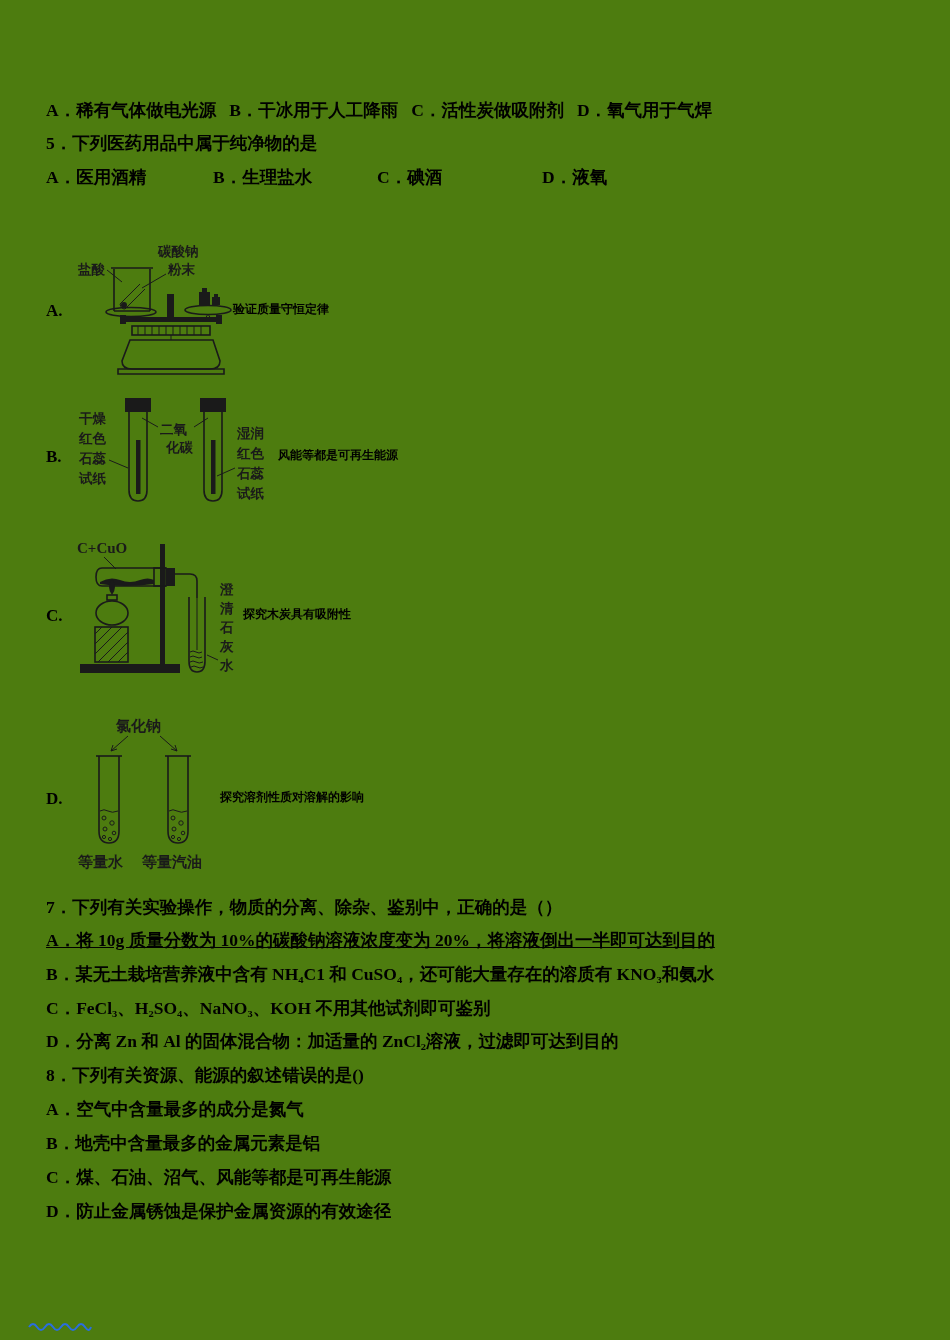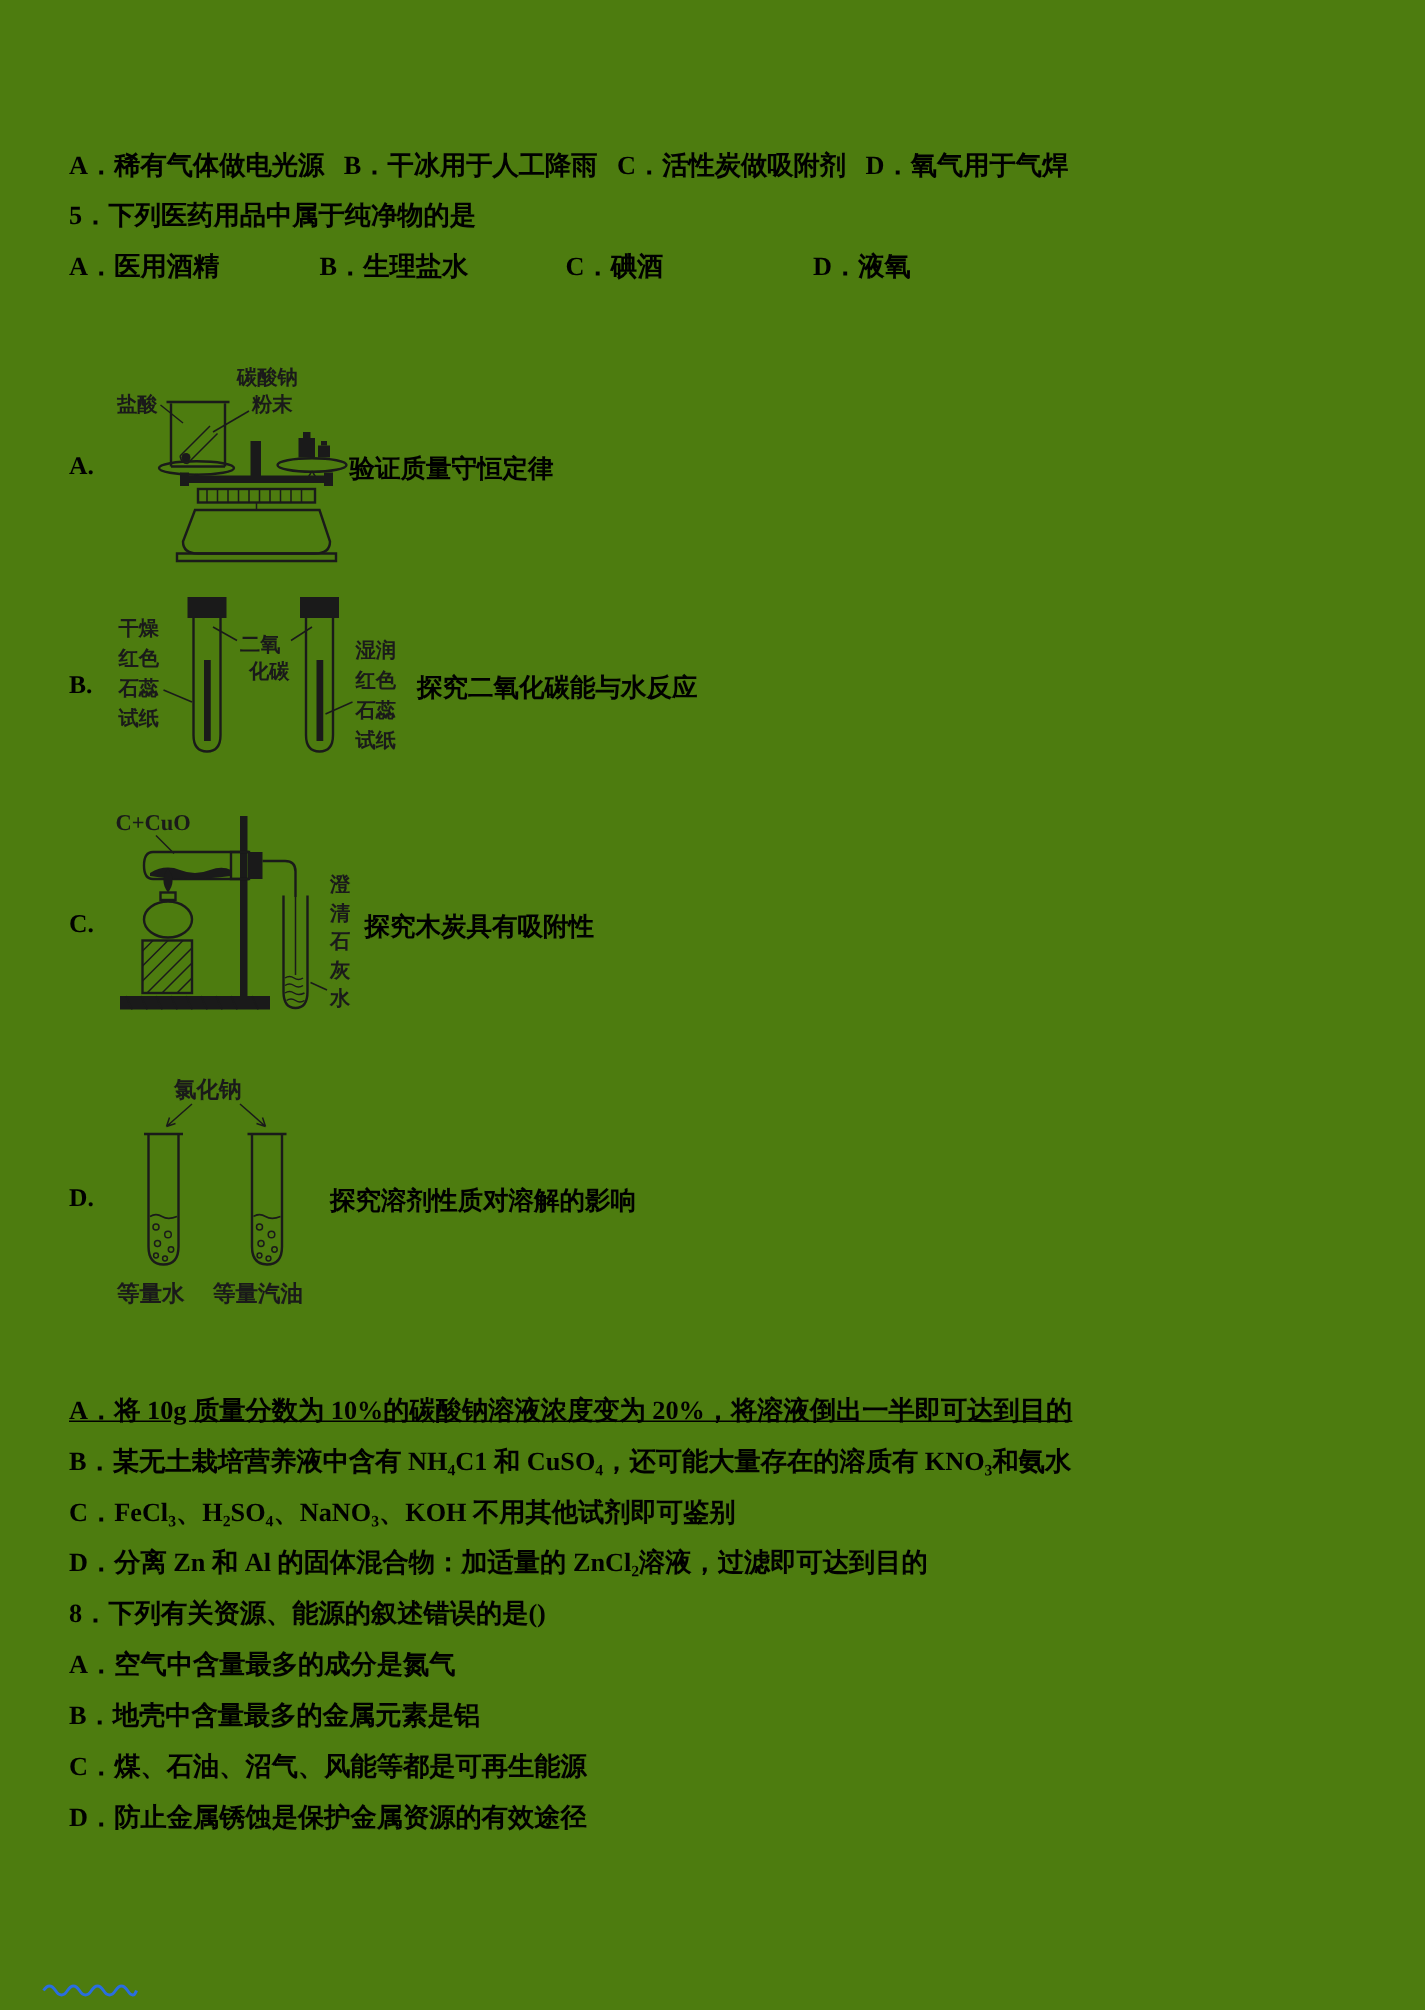--- a/index.html
+++ b/index.html
@@ -10,21 +10,21 @@
     background: #4d7c0f;
     color: #000000;
     font-family: "Liberation Serif", "DejaVu Serif", serif;
     font-weight: bold;
     overflow: hidden;
   }
   .abs { position: absolute; white-space: nowrap; }
   .line { font-size: 17.5px; line-height: 1.1; }
   .optrow { display: flex; gap: 13px; }
   .letter { font-size: 17px; }
-  .caption { font-size: 17px; }
+  .caption { font-size: 12px; }
   svg text {
     font-family: "Liberation Serif", "DejaVu Serif", serif;
     font-weight: bold;
     fill: #1a1a1a;
   }
   .diag-label { font-size: 13.5px; }
   .diag-label-lg { font-size: 15px; }
   .ink { stroke: #1a1a1a; fill: none; stroke-width: 1.6; }
   .ink-thin { stroke: #1a1a1a; fill: none; stroke-width: 1; }
   .ink-fill { fill: #1a1a1a; stroke: none; }
@@ -110,21 +110,21 @@
       <rect class="ink-fill" x="135" y="46" width="4.5" height="54"></rect>
     </g>
     <g>
       <text class="diag-label" x="161" y="44">湿润</text>
       <text class="diag-label" x="161" y="64">红色</text>
       <text class="diag-label" x="161" y="84">石蕊</text>
       <text class="diag-label" x="161" y="104">试纸</text>
       <path class="ink-thin" d="M159,74 L141,82"></path>
     </g>
   </svg>
-  <div class="abs caption" style="left:278px; top:447px;">探究二氧化碳能与水反应</div>
+  <div class="abs caption" style="left:278px; top:447px;">风能等都是可再生能源</div>
 
   <div class="abs letter" style="left:46px; top:606px;">C.</div>
   <svg class="abs" style="left:74px; top:538px;" width="170" height="140" viewBox="0 0 170 140">
     <g>
       <text class="diag-label-lg" x="3" y="15">C+CuO</text>
       <path class="ink-thin" d="M30,19 L42,31"></path>
     </g>
     <g>
       <rect class="ink-fill" x="86" y="6" width="5" height="122"></rect>
       <rect class="ink-fill" x="6" y="126" width="100" height="9"></rect>
@@ -191,20 +191,21 @@
       <circle class="ink-thin" cx="98" cy="117" r="2"></circle>
       <circle class="ink-thin" cx="107" cy="121" r="1.8"></circle>
       <circle class="ink-thin" cx="97" cy="125" r="1.6"></circle>
       <circle class="ink-thin" cx="103" cy="127" r="1.6"></circle>
     </g>
     <text class="diag-label-lg" x="2" y="155">等量水</text>
     <text class="diag-label-lg" x="66" y="155">等量汽油</text>
   </svg>
   <div class="abs caption" style="left:220px; top:789px;">探究溶剂性质对溶解的影响</div>
 
+  <div class="abs line" style="left:46px; top:898px;">7．下列有关实验操作，物质的分离、除杂、鉴别中，正确的是（）</div>
   <div class="abs line" style="left:46px; top:931px;text-decoration:underline;">A．将 10g 质量分数为 10%的碳酸钠溶液浓度变为 20%，将溶液倒出一半即可达到目的</div>
   <div class="abs line" style="left:46px; top:965px;">B．某无土栽培营养液中含有 NH₄C1 和 CuSO₄，还可能大量存在的溶质有 KNO₃和氨水</div>
   <div class="abs line" style="left:46px; top:999px;">C．FeCl₃、H₂SO₄、NaNO₃、KOH 不用其他试剂即可鉴别</div>
   <div class="abs line" style="left:46px; top:1032px;">D．分离 Zn 和 Al 的固体混合物：加适量的 ZnCl₂溶液，过滤即可达到目的</div>
 
   <div class="abs line" style="left:46px; top:1066px;">8．下列有关资源、能源的叙述错误的是()</div>
   <div class="abs line" style="left:46px; top:1100px;">A．空气中含量最多的成分是氮气</div>
   <div class="abs line" style="left:46px; top:1134px;">B．地壳中含量最多的金属元素是铝</div>
   <div class="abs line" style="left:46px; top:1202px;">D．防止金属锈蚀是保护金属资源的有效途径</div>
   <div class="abs line" style="left:46px; top:1168px;">C．煤、石油、沼气、风能等都是可再生能源</div>

